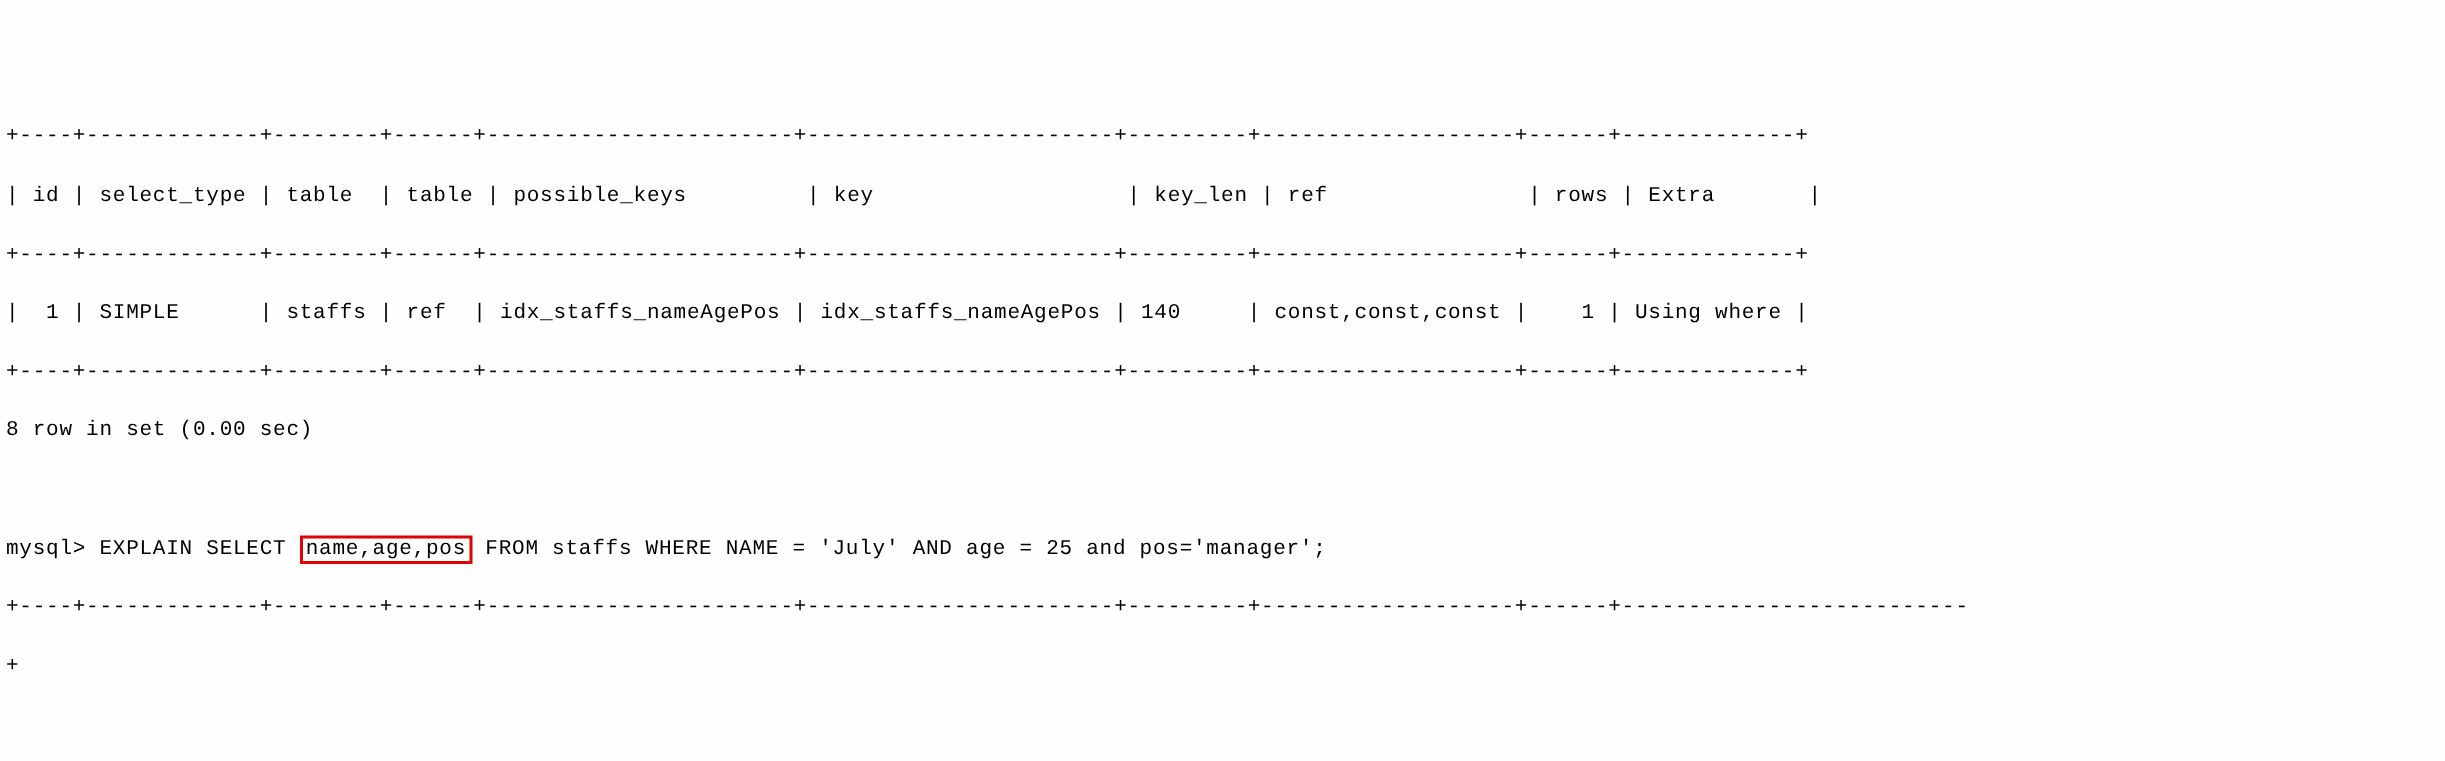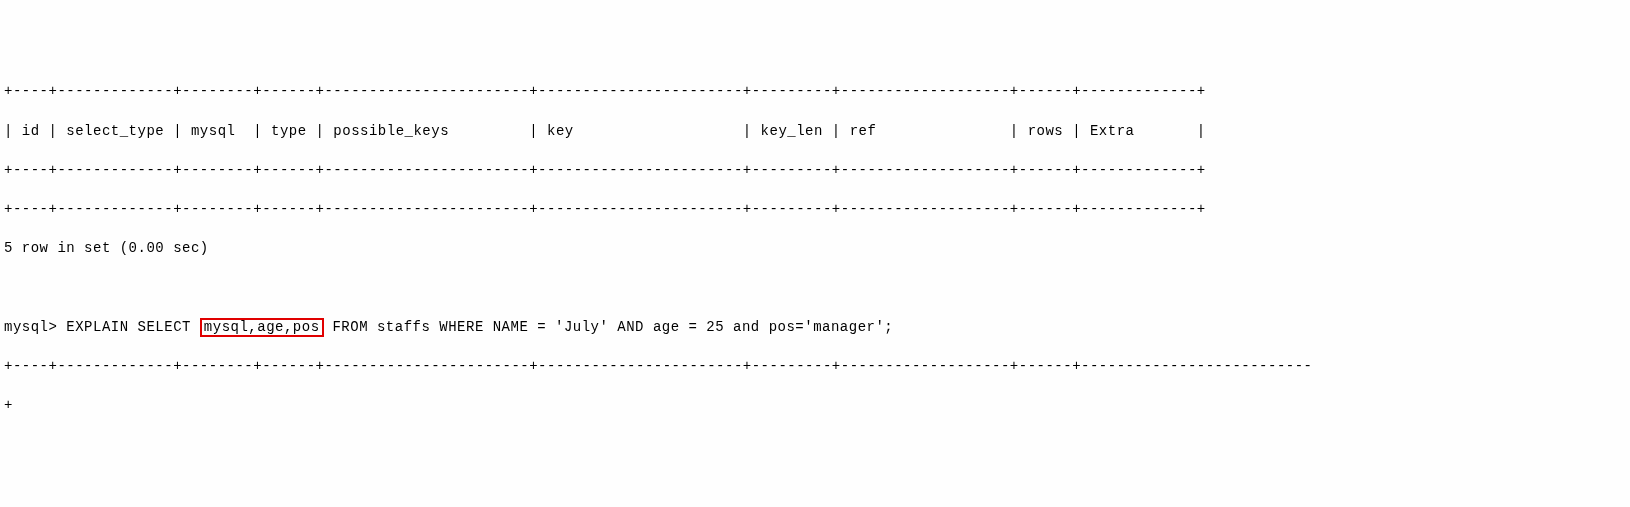--- a/index.html
+++ b/index.html
@@ -20,26 +20,27 @@
     line-height: 1.1;
   }
   .line { display: block; }
 </style>
 </head>
 <body>
 
 
 <div>
 <span class="line">+----+-------------+--------+------+-----------------------+-----------------------+---------+-------------------+------+-------------+</span>
-<span class="line">| id | select_type | mysql  | type | possible_keys         | key                   | key_len | ref               | rows | Extra       |</span>
+<span class="line">| id | select_type | table  | table | possible_keys         | key                   | key_len | ref               | rows | Extra       |</span>
 <span class="line">+----+-------------+--------+------+-----------------------+-----------------------+---------+-------------------+------+-------------+</span>
+<span class="line">|  1 | SIMPLE      | staffs | ref  | idx_staffs_nameAgePos | idx_staffs_nameAgePos | 140     | const,const,const |    1 | Using where |</span>
 <span class="line">+----+-------------+--------+------+-----------------------+-----------------------+---------+-------------------+------+-------------+</span>
-<span class="line">5 row in set (0.00 sec)</span>
+<span class="line">8 row in set (0.00 sec)</span>
 <span class="line"> </span>
-<span class="line"><span>mysql&gt; EXPLAIN SELECT </span><span class="hl">mysql,age,pos</span><span> FROM staffs WHERE NAME = 'July' AND age = 25 and pos='manager';</span></span>
+<span class="line"><span>mysql&gt; EXPLAIN SELECT </span><span class="hl">name,age,pos</span><span> FROM staffs WHERE NAME = 'July' AND age = 25 and pos='manager';</span></span>
 <span class="line">+----+-------------+--------+------+-----------------------+-----------------------+---------+-------------------+------+--------------------------</span>
 <span class="line">+</span>
 
 
 
 
 
 
 
 

